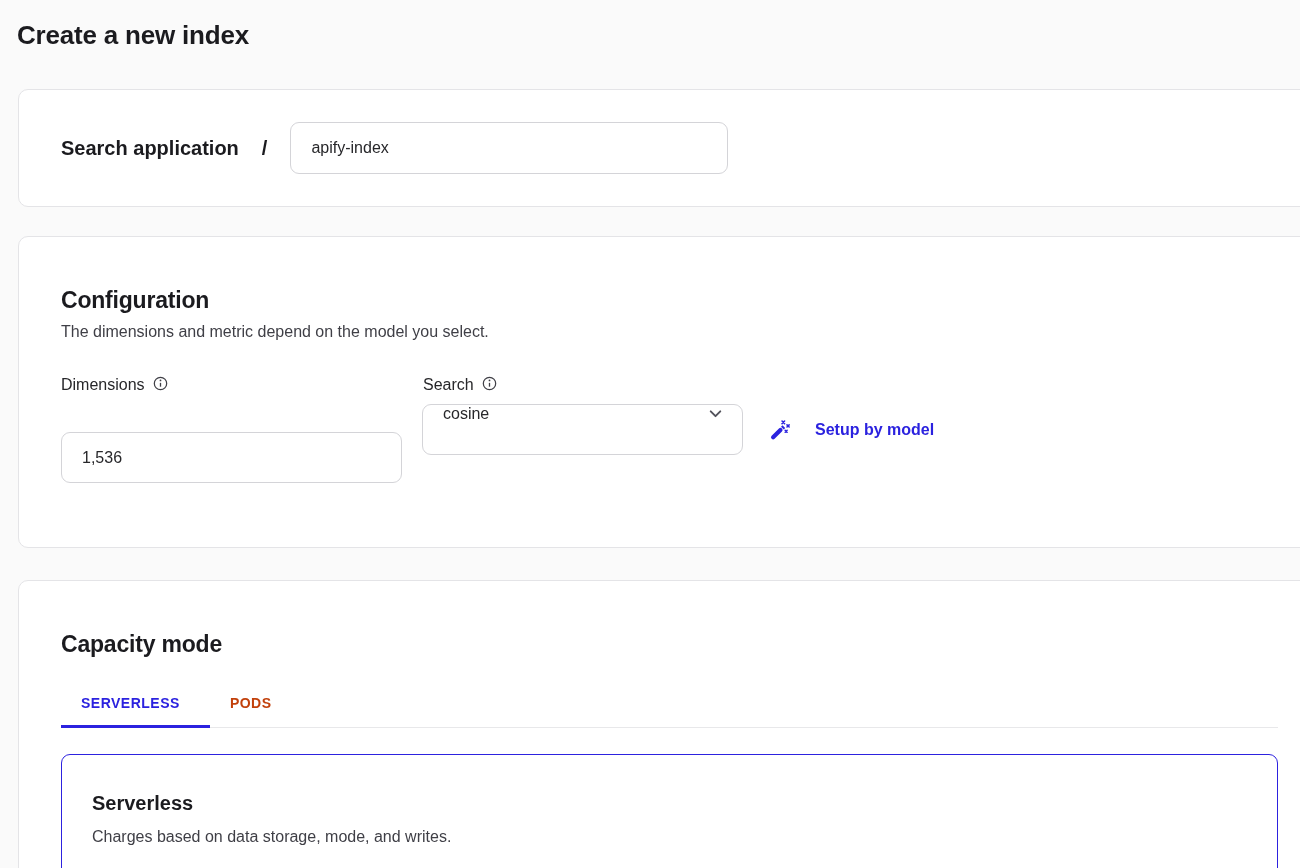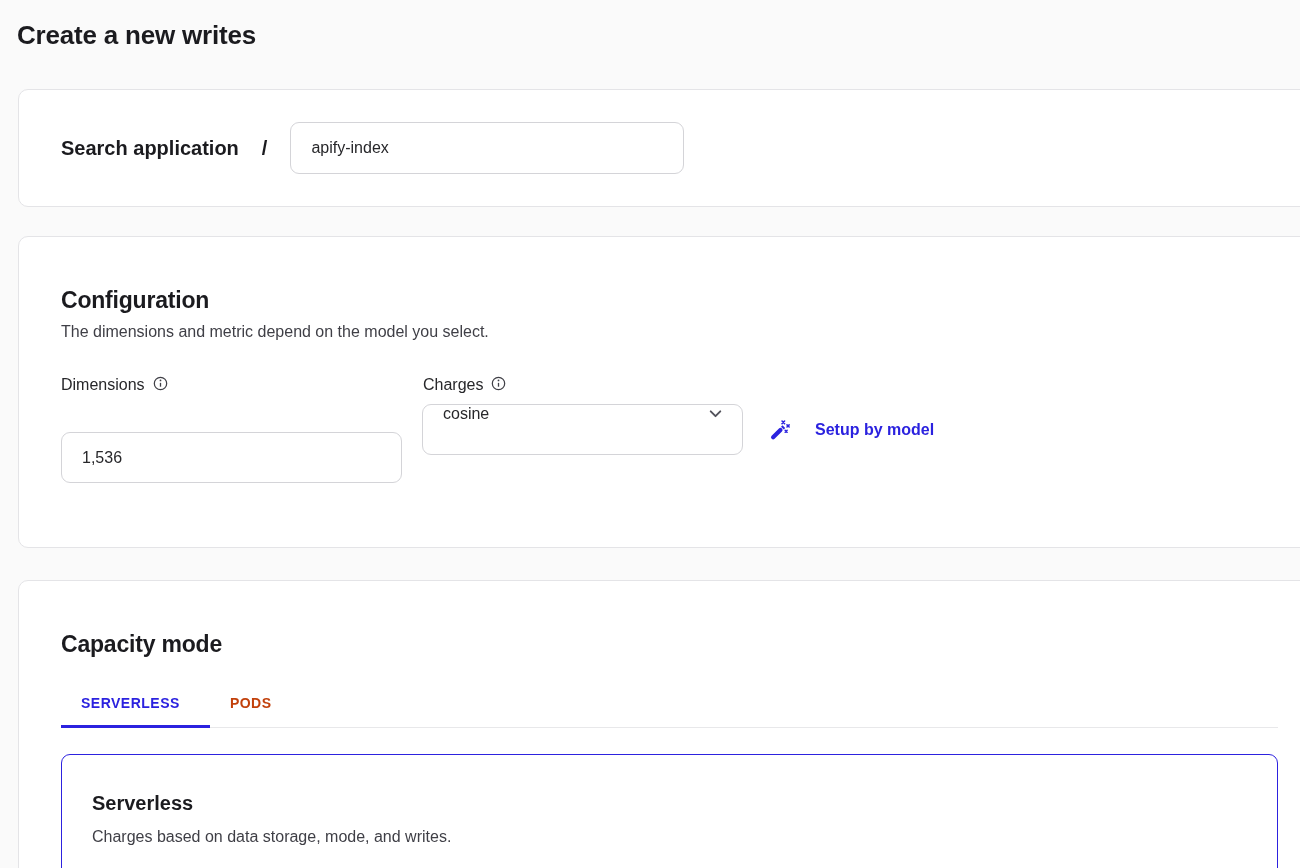--- a/index.html
+++ b/index.html
@@ -48,21 +48,21 @@
     height: 52px;
     border: 1px solid #D4D4D8;
     border-radius: 9px;
     font-family: "Liberation Sans", sans-serif;
     font-size: 16px;
     color: #27272A;
     padding: 0 20px;
     background: #FFFFFF;
     outline: none;
   }
-  .name-input { width: 394px; }
+  .name-input { width: 438px; }
   
   .card-config {
     margin-top: 29px;
     padding: 48px 42px 64px 42px;
   }
   .section-title {
     font-size: 23px;
     font-weight: 700;
     color: #1B1B1F;
     line-height: 30px;
@@ -167,21 +167,21 @@
   .option-desc {
     font-size: 16px;
     color: #3F3F46;
     line-height: 21px;
     margin-top: 11px;
   }
 </style>
 </head>
 <body>
 
-<h1 class="page-title">Create a new writes</h1>
+<h1 class="page-title">Create a new index</h1>
 
 <section class="card card-name">
   <span class="name-label">Search application</span>
   <span class="name-separator">/</span>
   <input class="text-input name-input" type="text" value="apify-index" style="">
 </section>
 
 <section class="card card-config">
   <h2 class="section-title">Configuration</h2>
   <p class="section-subtitle">The dimensions and metric depend on the model you select.</p>
@@ -197,21 +197,21 @@
             <line x1="8" y1="7.3" x2="8" y2="11.4" stroke="currentColor" stroke-width="1.4"></line>
             <circle cx="8" cy="4.7" r="0.95" fill="currentColor"></circle>
           </svg>
         </span>
       </div>
       <input class="text-input dimensions-input" type="text" value="1,536" style="">
     </div>
 
     <div class="field-group metric-group">
       <div class="field-label-row">
-        <span class="field-label">Charges</span>
+        <span class="field-label">Search</span>
         <span class="info-icon">
           <svg width="15" height="15" viewBox="0 0 16 16">
             <circle cx="8" cy="8" r="6.6" fill="none" stroke="currentColor" stroke-width="1.3"></circle>
             <line x1="8" y1="7.3" x2="8" y2="11.4" stroke="currentColor" stroke-width="1.4"></line>
             <circle cx="8" cy="4.7" r="0.95" fill="currentColor"></circle>
           </svg>
         </span>
       </div>
       <div class="select-box">
         <span>cosine</span>

